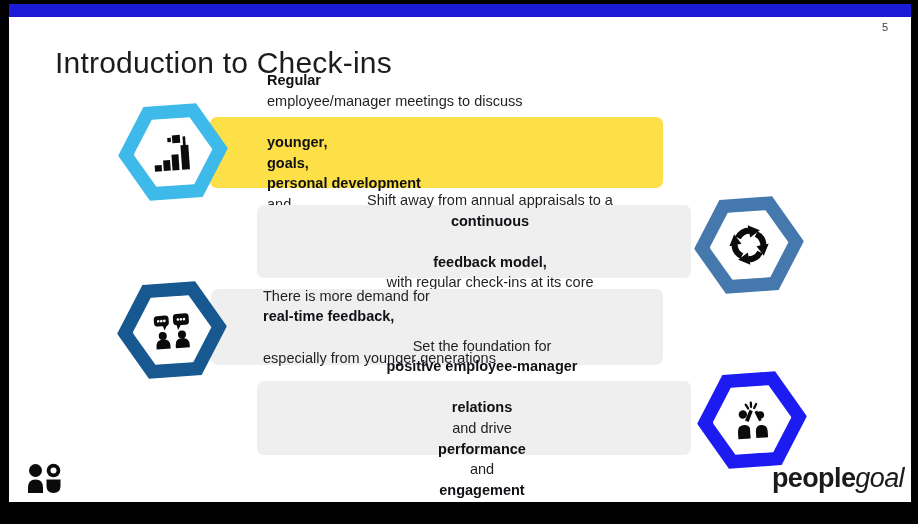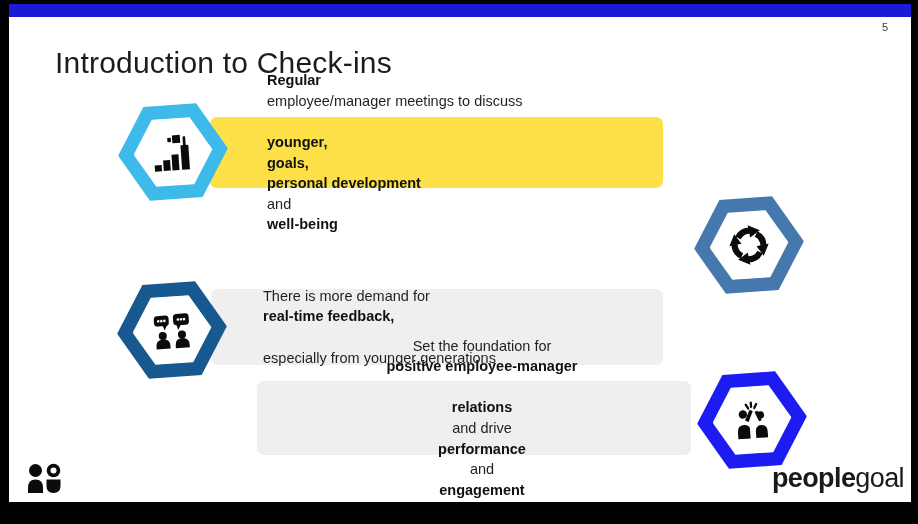--- a/index.html
+++ b/index.html
@@ -41,21 +41,21 @@
   .h1{left:109px;top:99px;}
   .h2{left:685px;top:192px;}
   .h3{left:108px;top:277px;}
   .h4{left:688px;top:367px;}
   .logo{position:absolute;left:18px;top:459px;width:38px;height:32px;}
   .wordmark{
     position:absolute;right:7px;bottom:8px;font-size:27px;color:#1a1a1c;
     letter-spacing:-.6px;
   }
   .wordmark .wm-bold{font-weight:700;}
-  .wordmark .wm-light{font-weight:400;}
+  .wordmark .wm-light{font-weight:400;font-style:italic;}
 </style>
 </head>
 <body>
 
 <div class="slide">
 
   <div class="top-bar" style="background-color: rgb(27, 27, 215);"></div>
 
   <div class="page-number">5</div>
 
@@ -82,20 +82,27 @@
           <rect x="22" y="27" width="8" height="18"></rect>
           <rect x="33" y="17" width="9" height="28"></rect>
           <rect x="36" y="7" width="3" height="11"></rect>
           <rect x="24" y="5" width="9" height="9"></rect>
           <rect x="18.5" y="7.5" width="4" height="5"></rect>
         </svg>
       </div>
     </div>
   </div>
 
+  <div class="block b2" style="background-color: rgb(239, 239, 240);">
+      <span>Shift away from annual appraisals to a </span>
+      <b>continuous</b>
+      <br>
+      <b>feedback model,</b>
+      <span> with regular check-ins at its core</span>
+    </div>
   <div class="hex h2">
     <div class="hex-outer" style="background-color: rgb(69, 121, 173);">
       <div class="hex-inner">
         <svg viewBox="0 0 48 48">
           <g id="cyc">
             <path d="M12 15 A15 15 0 0 1 26 7.6" fill="none" stroke="#0b0b0b" stroke-width="7"></path>
             <polygon points="24,1.5 37.5,8 26,15.5" fill="#0b0b0b"></polygon>
           </g>
           <use href="#cyc" transform="rotate(90 24 24)"></use>
           <use href="#cyc" transform="rotate(180 24 24)"></use>

